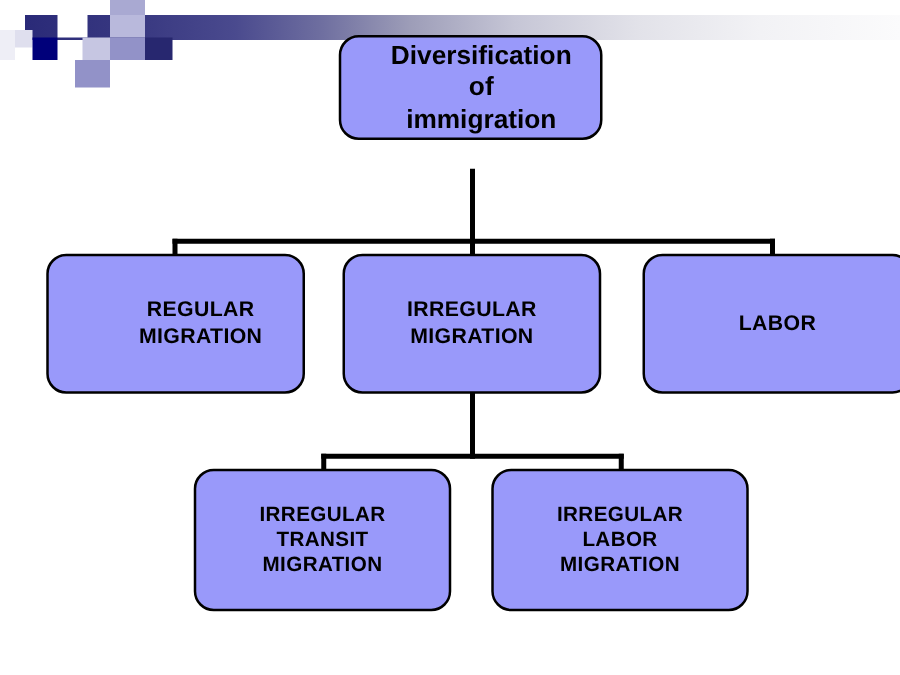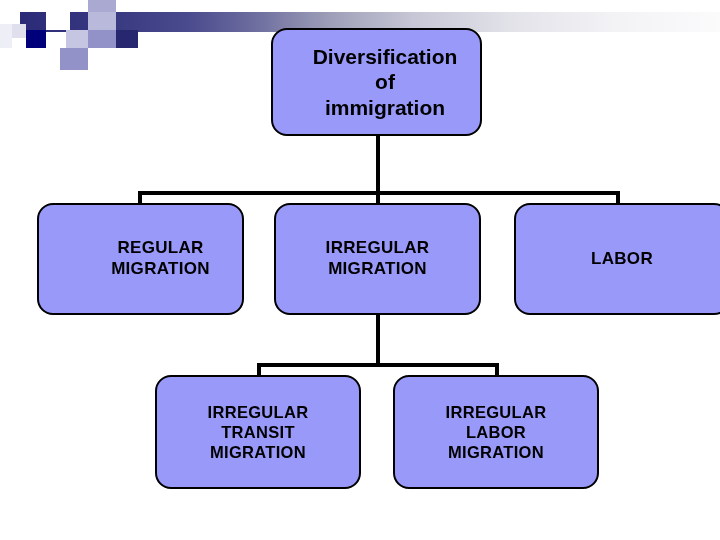--- a/index.html
+++ b/index.html
@@ -100,21 +100,21 @@
   <div class="line" style="left:138px; top:191px; width:482px; height:4px;"></div>
   <div class="line" style="left:138px; top:191px; width:4px; height:24px;"></div>
   <div class="line" style="left:376px; top:191px; width:4px; height:22px;"></div>
   <div class="line" style="left:616px; top:191px; width:4px; height:24px;"></div>
 
   <div class="line" style="left:376px; top:312px; width:4px; height:55px;"></div>
   <div class="line" style="left:257px; top:363px; width:242px; height:4px;"></div>
   <div class="line" style="left:257px; top:363px; width:4px; height:22px;"></div>
   <div class="line" style="left:495px; top:363px; width:4px; height:22px;"></div>
 
-  <div class="node node-title" style="left:271px; top:28px; width:211px; height:108px;padding-left:17px;">
+  <div class="node node-title" style="left:271px; top:28px; width:211px; height:84px;padding-left:17px;">
     <span>Diversification
 of
 immigration</span>
   </div>
 
   <div class="node node-lvl2" style="left:37px; top:203px; width:207px; height:112px;padding-left:40px;">
     <span>REGULAR
 MIGRATION</span>
   </div>
 

